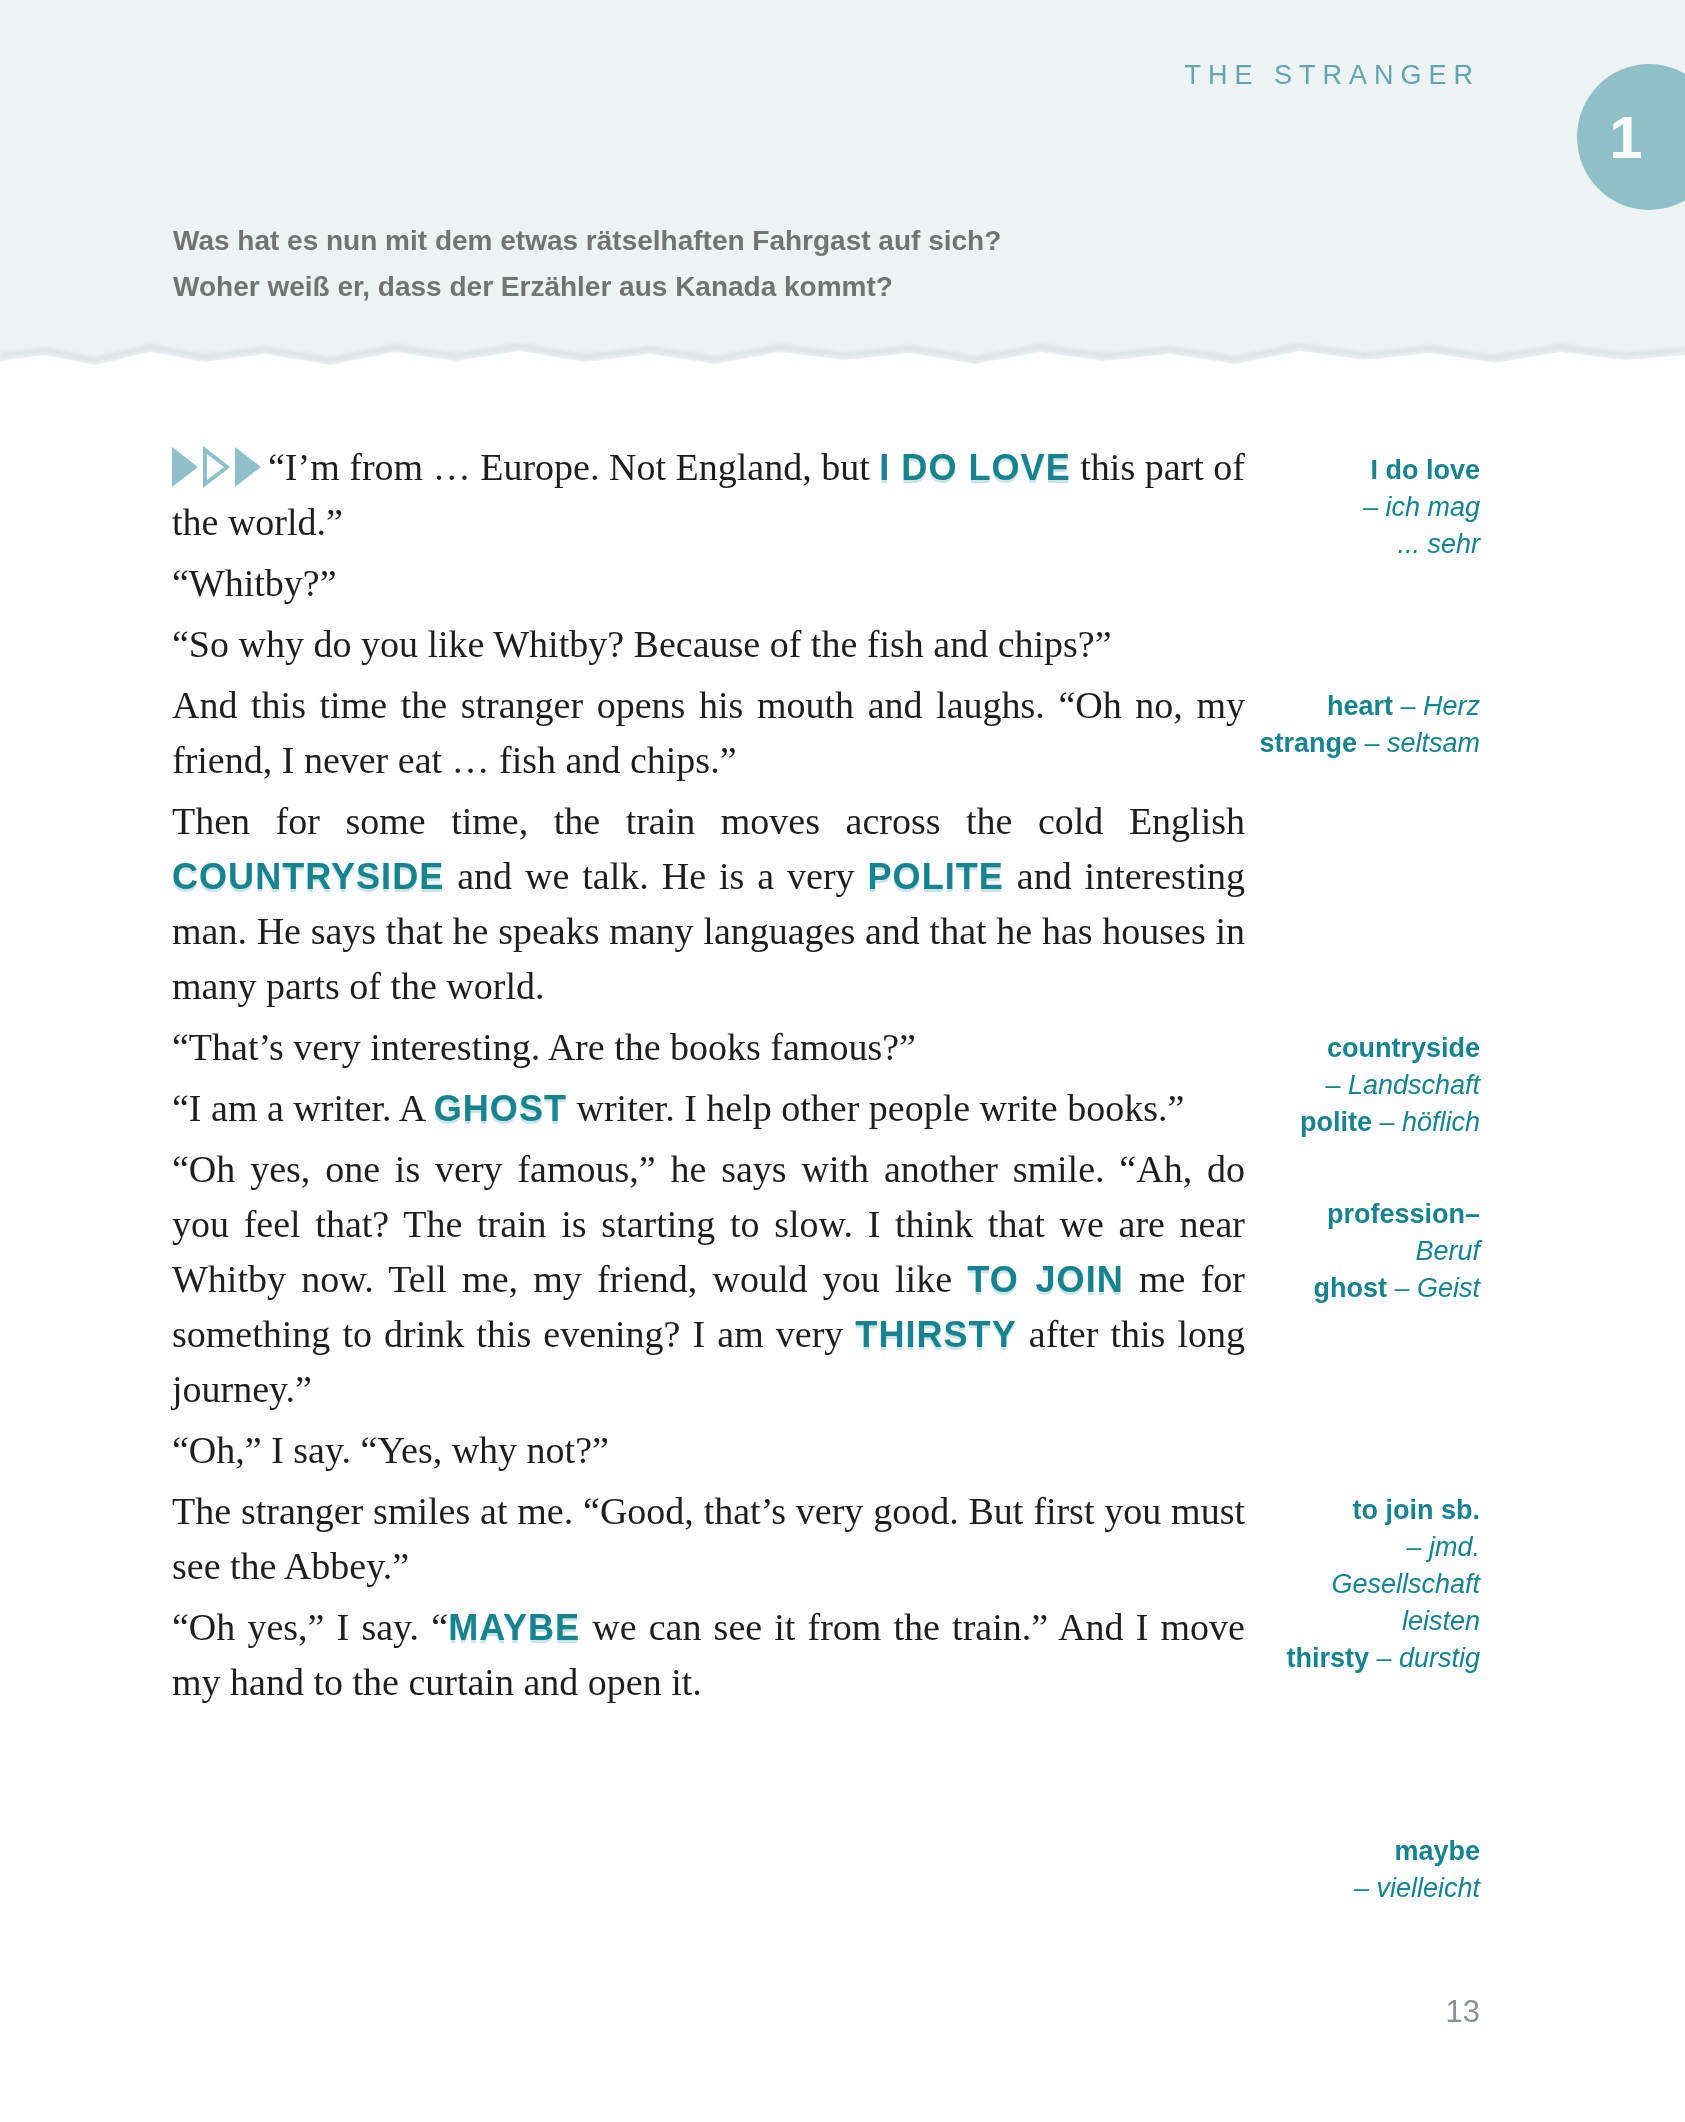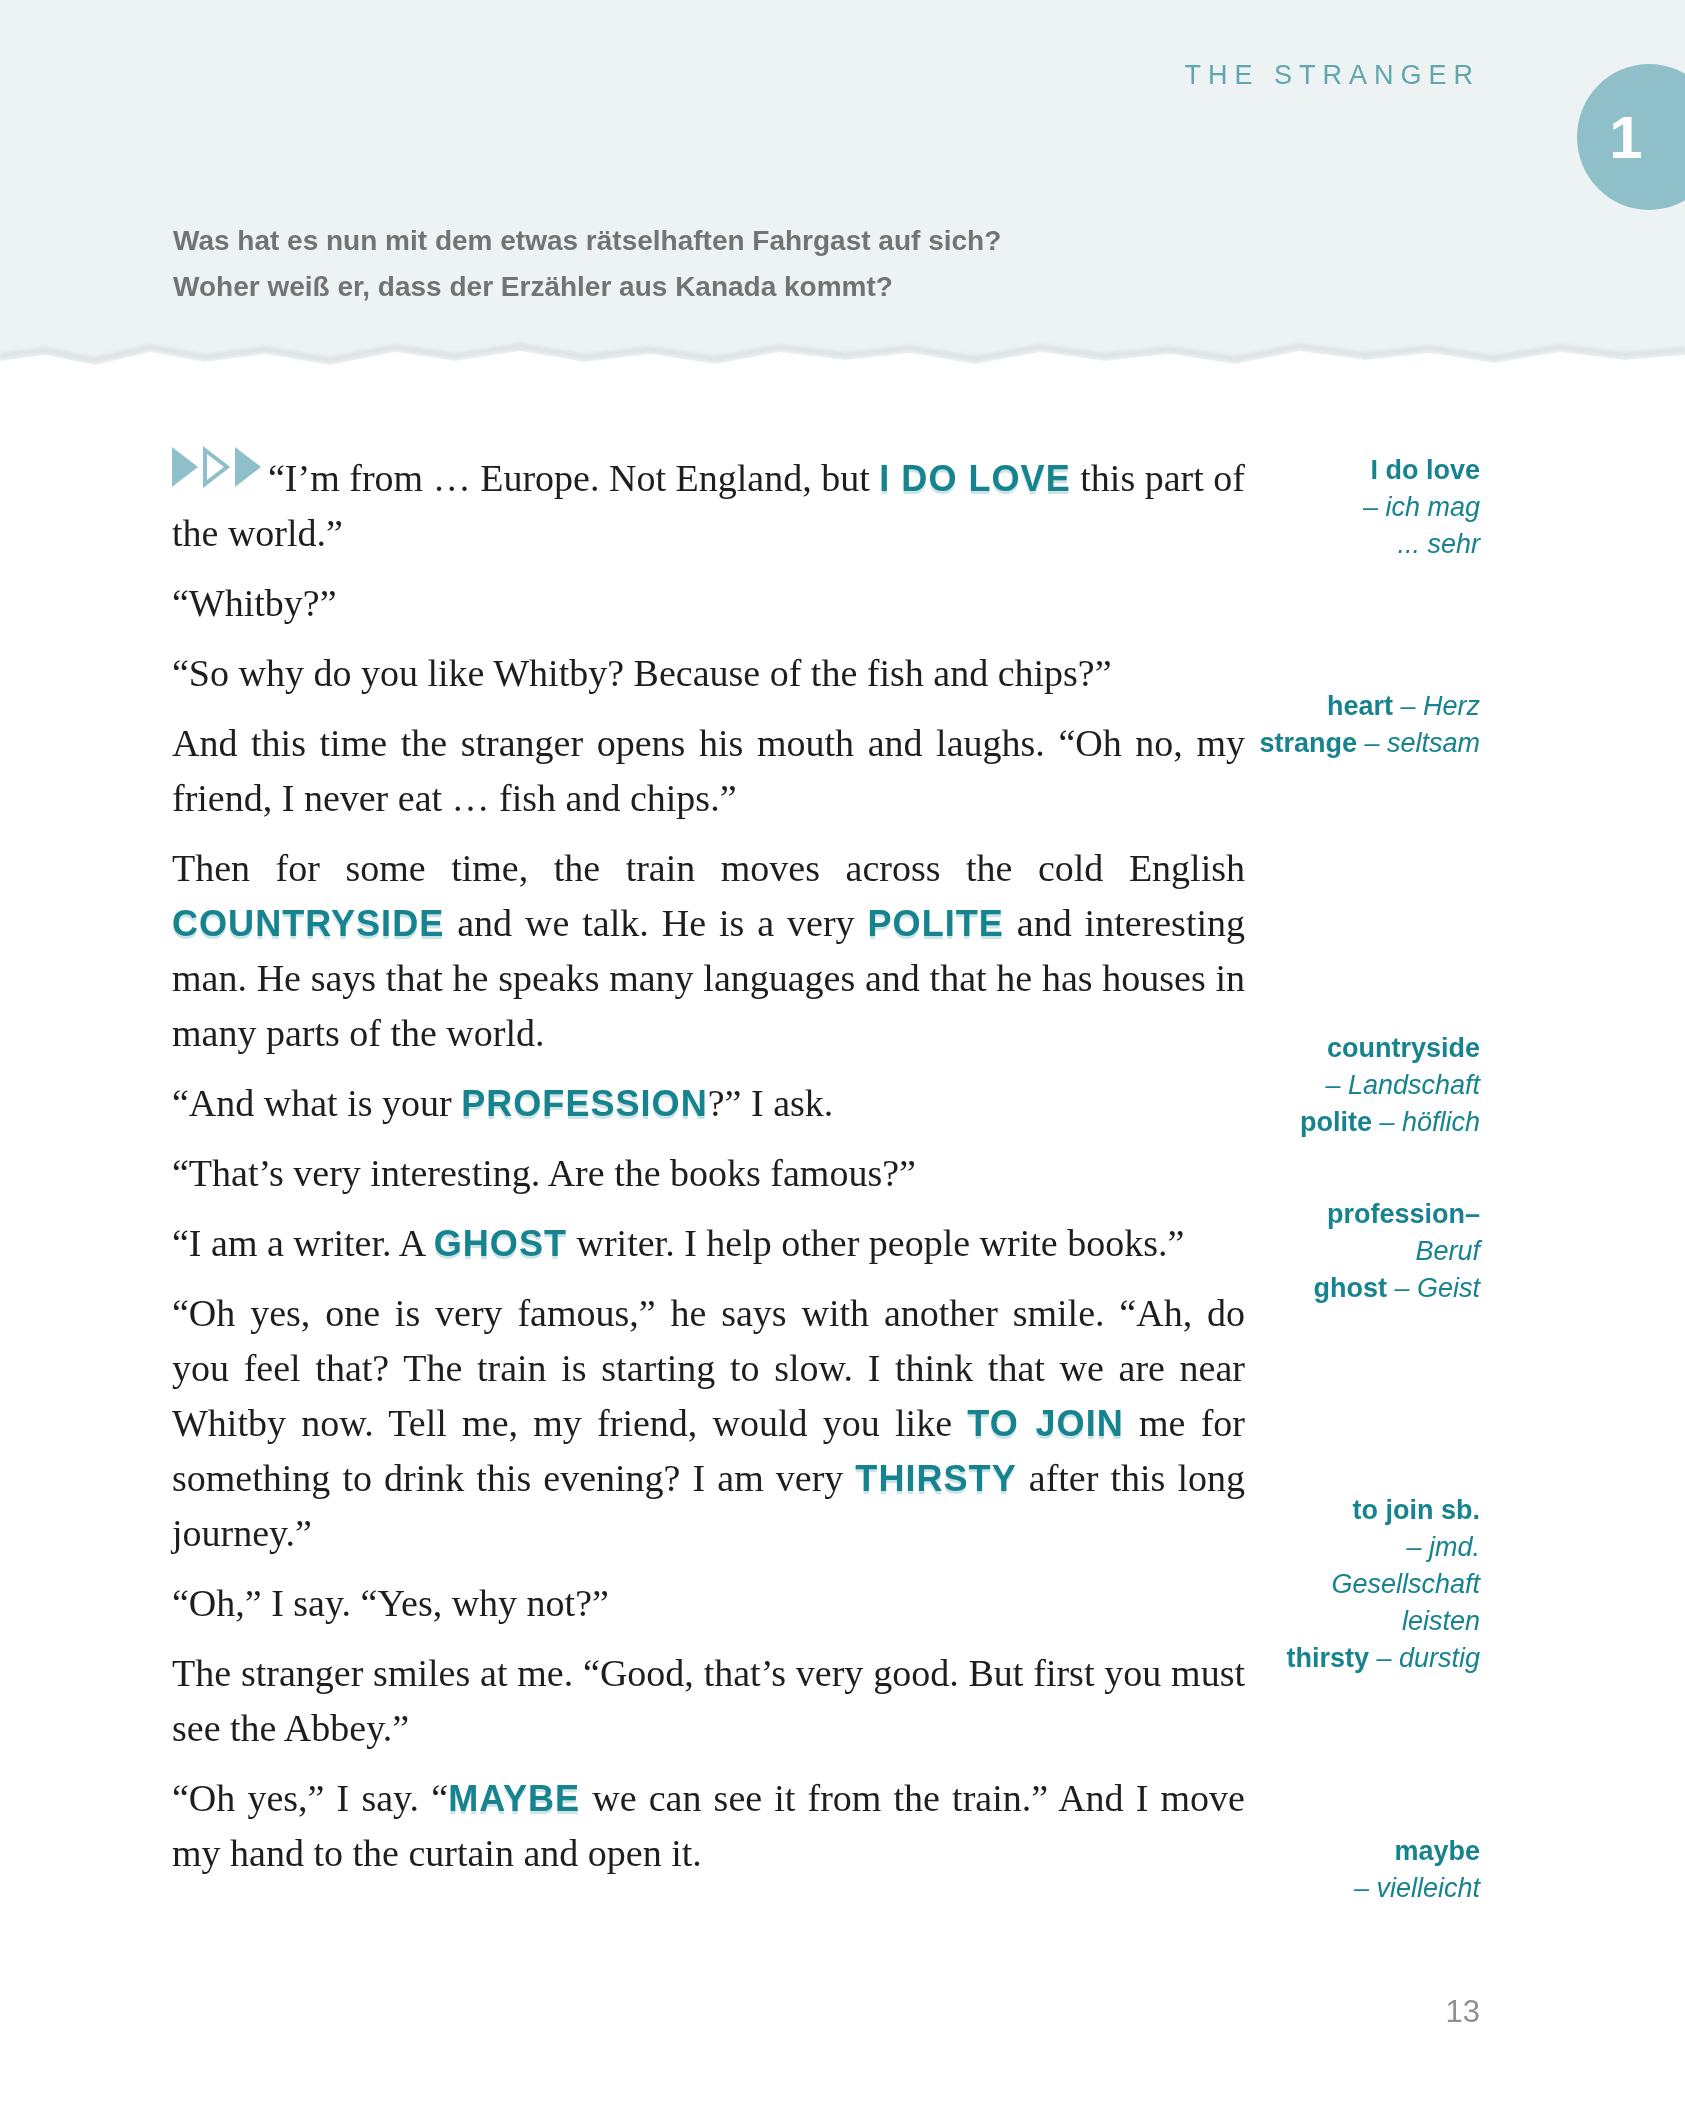--- a/index.html
+++ b/index.html
@@ -38,21 +38,21 @@
     font-family:"Liberation Sans",sans-serif;
     font-size:28px;line-height:46px;font-weight:700;
     color:#737373;
   }
   
   .story{
     position:absolute;left:172px;top:436px;width:1073px;
     font-size:38px;line-height:55px;color:#1f1d1e;
     text-align:justify;
   }
-  .para{margin:15px 0 6px 0;}
+  .para{margin:4px 0 6px 0;}
   .p-first{text-indent:96px;}
   .horror{
     font-family:"Liberation Sans",sans-serif;
     font-weight:700;font-size:0.95em;letter-spacing:1px;
     color:#16838f;
     text-shadow:0 3px 0 rgba(22,131,143,0.22);
   }
   .tri{position:absolute;left:172px;top:446px;line-height:0;}
   
   .mnote{
@@ -109,21 +109,20 @@
       <polygon points="63,1 89,21 63,41" fill="#8fc0c9"></polygon>
     </svg>
   </span>
 
   <div class="story">
       <p class="para p-first"><span class="">“I’m from … Europe. Not England, but </span><span class="horror">I DO LOVE</span><span class=""> this part of the world.”</span></p>
       <p class="para"><span class="">“Whitby?”</span></p>
       <p class="para"><span class="">“So why do you like Whitby? Because of the fish and chips?”</span></p>
       <p class="para"><span class="">And this time the stranger opens his mouth and laughs. “Oh no, my friend, I never eat … fish and chips.”</span></p>
       <p class="para"><span class="">Then for some time, the train moves across the cold English </span><span class="horror">COUNTRYSIDE</span><span class=""> and we talk. He is a very </span><span class="horror">POLITE</span><span class=""> and interesting man. He says that he speaks many languages and that he has houses in many parts of the world.</span></p>
-      <p class="para"><span class="">“And what is your </span><span class="horror">PROFESSION</span><span class="">?” I ask.</span></p>
       <p class="para"><span class="">“That’s very interesting. Are the books famous?”</span></p>
       <p class="para"><span class="">“I am a writer. A </span><span class="horror">GHOST</span><span class=""> writer. I help other people write books.”</span></p>
       <p class="para"><span class="">“Oh yes, one is very famous,” he says with another smile. “Ah, do you feel that? The train is starting to slow. I think that we are near Whitby now. Tell me, my friend, would you like </span><span class="horror">TO JOIN</span><span class=""> me for something to drink this evening? I am very </span><span class="horror">THIRSTY</span><span class=""> after this long journey.”</span></p>
       <p class="para"><span class="">“Oh,” I say. “Yes, why not?”</span></p>
       <p class="para"><span class="">The stranger smiles at me. “Good, that’s very good. But first you must see the Abbey.”</span></p>
       <p class="para"><span class="">“Oh yes,” I say. “</span><span class="horror">MAYBE</span><span class=""> we can see it from the train.” And I move my hand to the curtain and open it.</span></p>
     </div>
 
   <div id="margin-notes">
       <div class="mnote mn-0">

